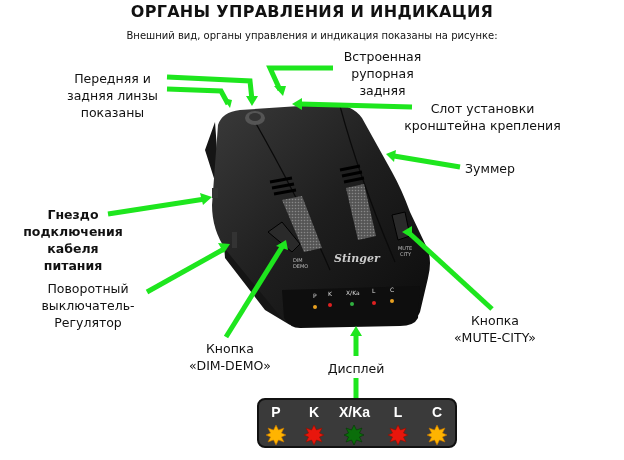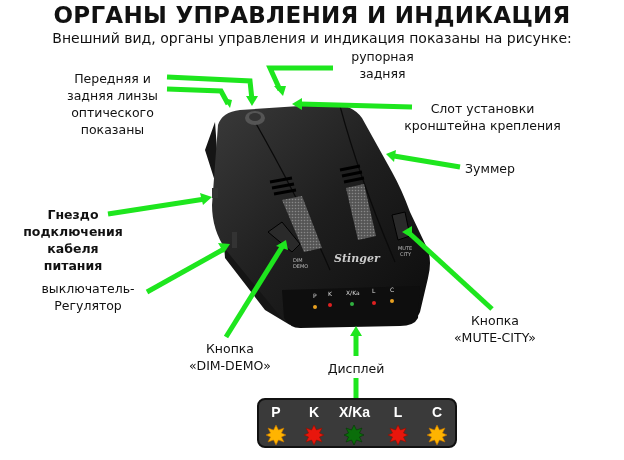--- a/index.html
+++ b/index.html
@@ -1,18 +1,18 @@
 <!DOCTYPE html>
 <html><head>
 <meta charset="utf-8">
 <style>
   html, body { margin:0; padding:0; background:#fff; }
   body { width:624px; height:460px; position:relative; overflow:hidden; font-family:"DejaVu Sans", sans-serif; color:#111; }
-  .title { position:absolute; left:0; width:624px; top:2px; text-align:center; font-weight:bold; font-size:23px; letter-spacing:0.3px; font-family:"DejaVu Sans", sans-serif; }
-  .subtitle { position:absolute; left:0; width:624px; top:30px; text-align:center; font-size:14px; }
+  .title { position:absolute; left:0; width:624px; top:2px; text-align:center; font-weight:bold; font-size:16px; letter-spacing:0.3px; font-family:"DejaVu Sans", sans-serif; }
+  .subtitle { position:absolute; left:0; width:624px; top:30px; text-align:center; font-size:10px; }
   .lbl { position:absolute; font-size:12.5px; line-height:17px; text-align:center; color:#111; }
   svg.layer { position:absolute; left:0; top:0; }
   .display { position:absolute; left:257px; top:398px; width:200px; height:50px; background:#3a3a3a; border:2px solid #111; border-radius:8px; box-sizing:border-box; }
   .dcell { position:absolute; top:4px; width:30px; text-align:center; color:#fff; font-weight:bold; font-size:14px; font-family:"Liberation Sans", sans-serif; }
   .dstar { position:absolute; top:25px; width:20px; height:20px; }
 </style>
 </head>
 <body>
 
 <div class="title">ОРГАНЫ УПРАВЛЕНИЯ И ИНДИКАЦИЯ</div>
@@ -104,40 +104,41 @@
     <polygon points="276,246 288,250 286,240"></polygon>
     <polygon points="412,238 402,232 412,226"></polygon>
     <polygon points="350,336 362,336 356,326"></polygon>
     <polygon points="350,400 362,400 356,410"></polygon>
   </g>
 </svg>
 
 <div class="lbl" style="left:60px; top:70px; width:105px;">
   <div>Передняя и</div>
   <div>задняя линзы</div>
-  <div>оптического</div>
   <div>показаны</div>
 </div>
 <div class="lbl" style="left:335px; top:48px; width:95px;">
+  <div>Встроенная</div>
   <div>рупорная</div>
   <div>задняя</div>
 </div>
 <div class="lbl" style="left:395px; top:100px; width:175px;">
   <div>Слот установки</div>
   <div>кронштейна крепления</div>
 </div>
 <div class="lbl" style="left:460px; top:160px; width:60px;text-align:center;">
   <div>Зуммер</div>
 </div>
 <div class="lbl" style="left:18px; top:206px; width:110px;font-weight:bold;">
   <div>Гнездо</div>
   <div>подключения</div>
   <div>кабеля питания</div>
 </div>
 <div class="lbl" style="left:38px; top:280px; width:100px;">
+  <div>Поворотный</div>
   <div>выключатель-</div>
   <div>Регулятор</div>
 </div>
 <div class="lbl" style="left:180px; top:340px; width:100px;">
   <div>Кнопка</div>
   <div>«DIM-DEMO»</div>
 </div>
 <div class="lbl" style="left:440px; top:312px; width:110px;">
   <div>Кнопка</div>
   <div>«MUTE-CITY»</div>

